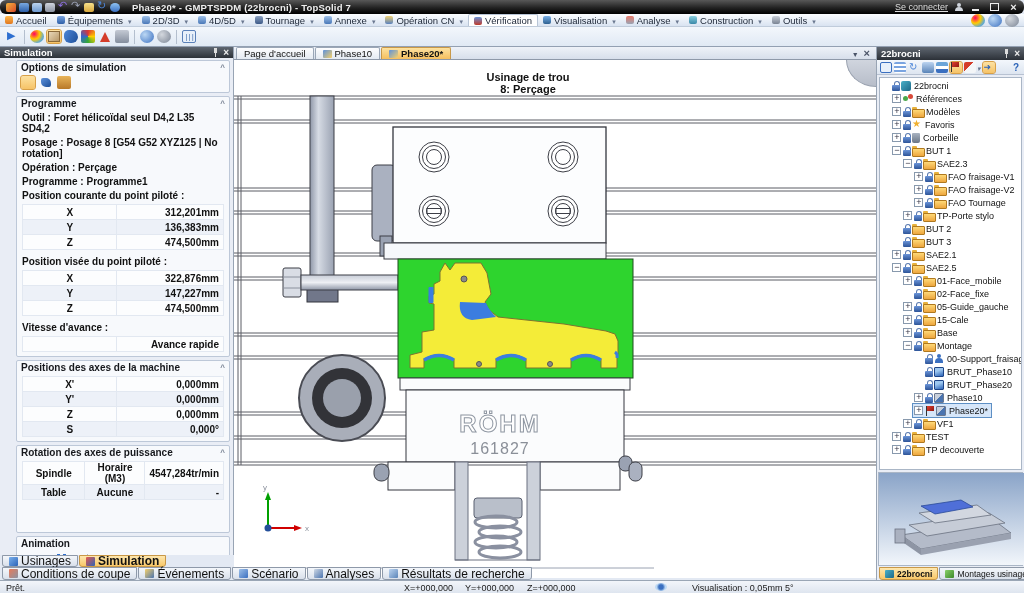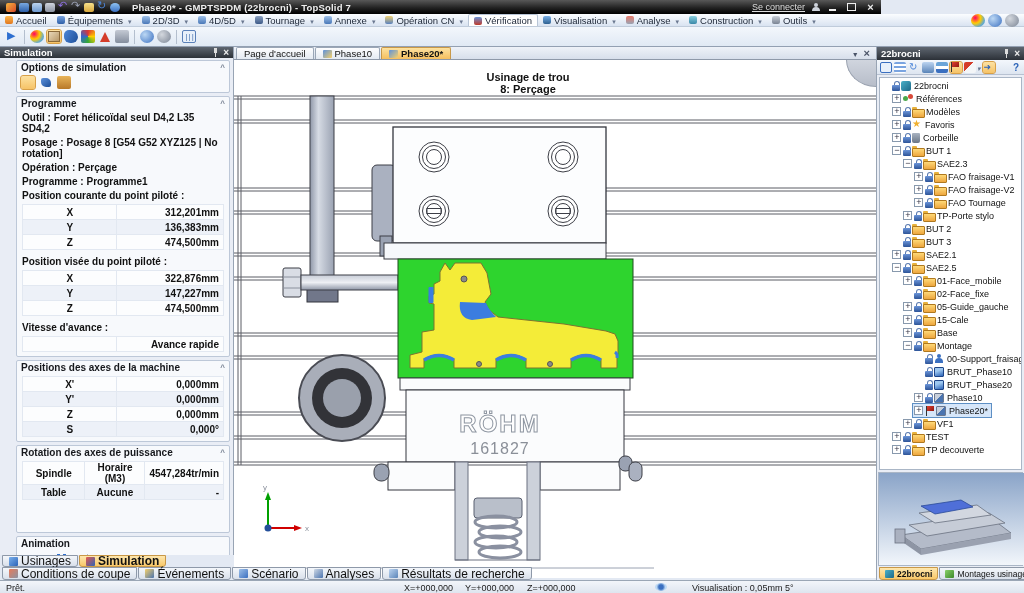--- a/index.html
+++ b/index.html
@@ -1,21 +1,21 @@
 <!DOCTYPE html>
 <html><head>
 <meta charset="utf-8">
 <style>
   * { margin:0; padding:0; box-sizing:border-box; }
   html,body { width:1024px; height:593px; overflow:hidden; }
   body { position:relative; font-family:"Liberation Sans",sans-serif; background:#e3e9f3; font-size:10px; color:#111; }
 
   
-  #titlebar { position:absolute; left:0; top:0; width:881px; height:14px;
-    background:linear-gradient(#585858,#232323 55%,#000); display:flex; align-items:center; color:#eee; }
+  #titlebar { position:absolute; left:0; top:0; width:1024px; height:14px;
+    background:linear-gradient(#585858,#232323 55%,#000); display:flex; align-items:center; color:#eee;border-radius:6px; }
   .qa { display:flex; align-items:center; gap:3px; padding:0 6px; }
   .qicon { width:10px; height:9px; border-radius:2px; display:inline-block; position:relative; }
   .i-app-logo{background:linear-gradient(135deg,#f5b43c,#d84a2a);}
   .i-save{background:linear-gradient(#79a8e0,#2d5fa8);}
   .i-open-doc{background:linear-gradient(#bcd4f0,#6d9ad0);}
   .i-print{background:linear-gradient(#cfd4dc,#8d94a2);}
   .i-undo::after,.i-redo::after,.i-refresh::after{position:absolute;left:0;top:-3px;font-size:11px;line-height:11px;}
   .i-undo::after{content:"↶";color:#8d6fe0;}
   .i-redo::after{content:"↷";color:#9aa0b4;}
   .i-paste{background:linear-gradient(#f7e08a,#d8a83c);}

